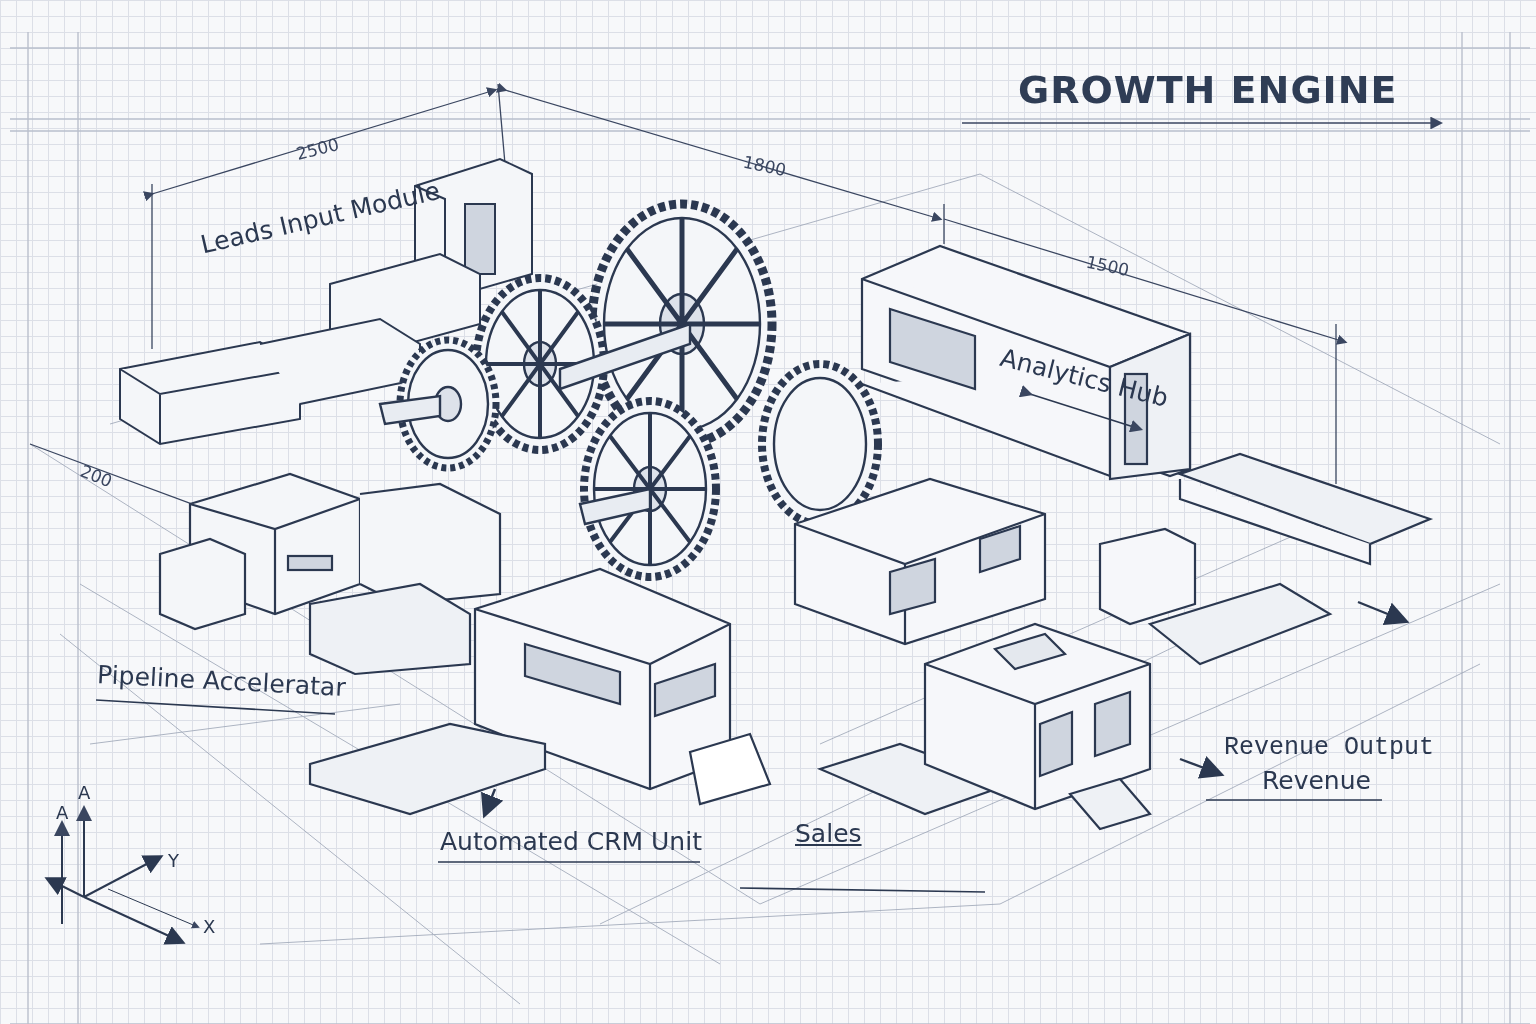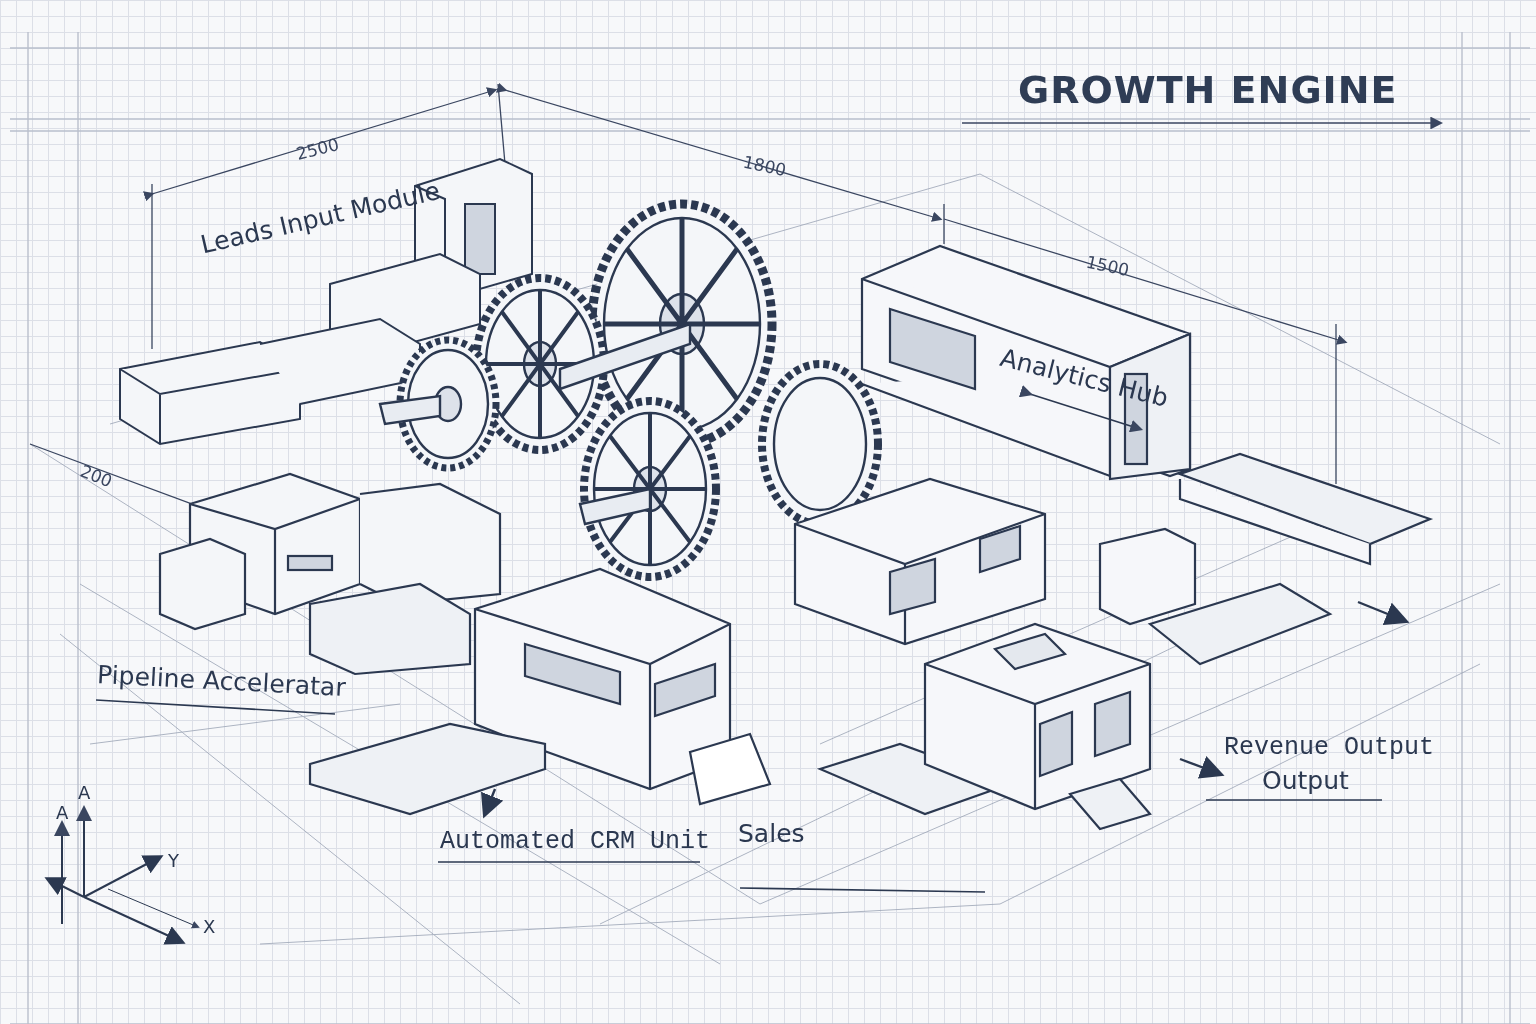--- a/index.html
+++ b/index.html
@@ -189,24 +189,24 @@
       <line x1="84" y1="873" x2="182" y2="918" marker-end="url(#arr)"></line>
       <line x1="108" y1="865" x2="198" y2="903" stroke-width="1" marker-end="url(#arrS)"></line>
     </g>
   </svg>
 
   <div class="title">GROWTH ENGINE</div>
 
   <div class="label" style="left:198px; top:208px; transform:rotate(-13deg); transform-origin:left top;">Leads Input Module</div>
   <div class="label" style="left:1004px; top:320px; transform:rotate(14deg); transform-origin:left top;">Analytics Hub</div>
   <div class="label" style="left:98px; top:637px; transform:rotate(3deg); transform-origin:left top;">Pipeline Acceleratar</div>
-  <div class="label" style="left:440px; top:804px;font-family:Liberation Mono, monospace;">Automated CRM Unit</div>
-  <div class="label" style="left:738px; top:796px;">Sales</div>
+  <div class="label" style="left:440px; top:804px;">Automated CRM Unit</div>
+  <div class="label" style="left:795px; top:796px;text-decoration:underline;">Sales</div>
   <div class="label" style="left:1224px; top:710px;font-family:Liberation Mono, monospace;">Revenue Output</div>
-  <div class="label" style="left:1262px; top:743px;">Output</div>
+  <div class="label" style="left:1262px; top:743px;">Revenue</div>
 
   <div class="dim" style="left:296px; top:115px; transform:rotate(-14deg);">2500</div>
   <div class="dim" style="left:743px; top:132px; transform:rotate(12deg);">1800</div>
   <div class="dim" style="left:1086px; top:232px; transform:rotate(12deg);">1500</div>
   <div class="dim" style="left:80px; top:442px; transform:rotate(22deg);">200</div>
 
   <div class="axis-letter" style="left:56px; top:778px;">A</div>
   <div class="axis-letter" style="left:78px; top:758px;">A</div>
   <div class="axis-letter" style="left:168px; top:826px;">Y</div>
   <div class="axis-letter" style="left:203px; top:892px;">X</div>

